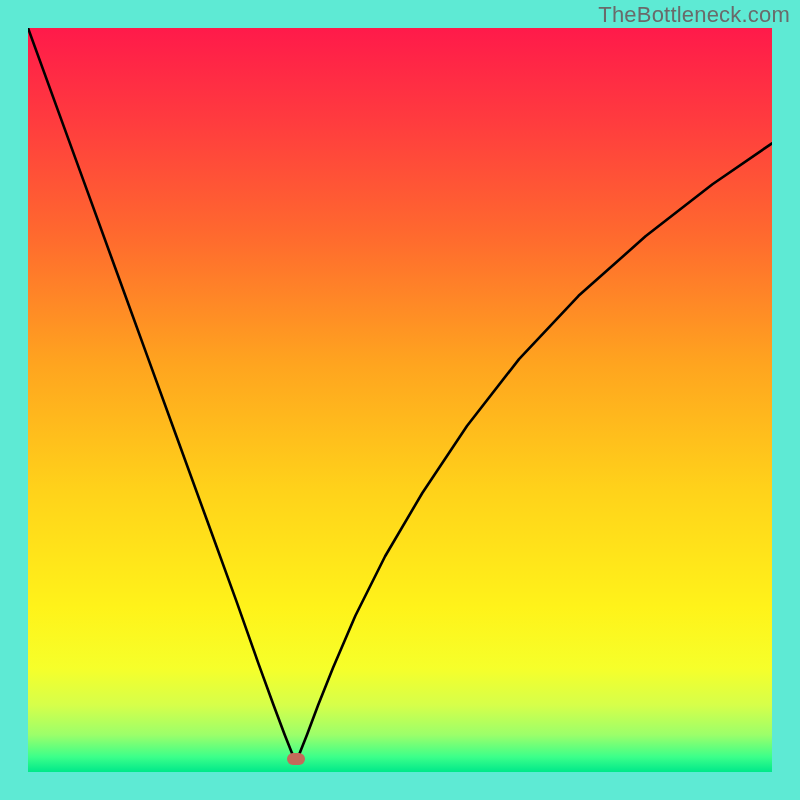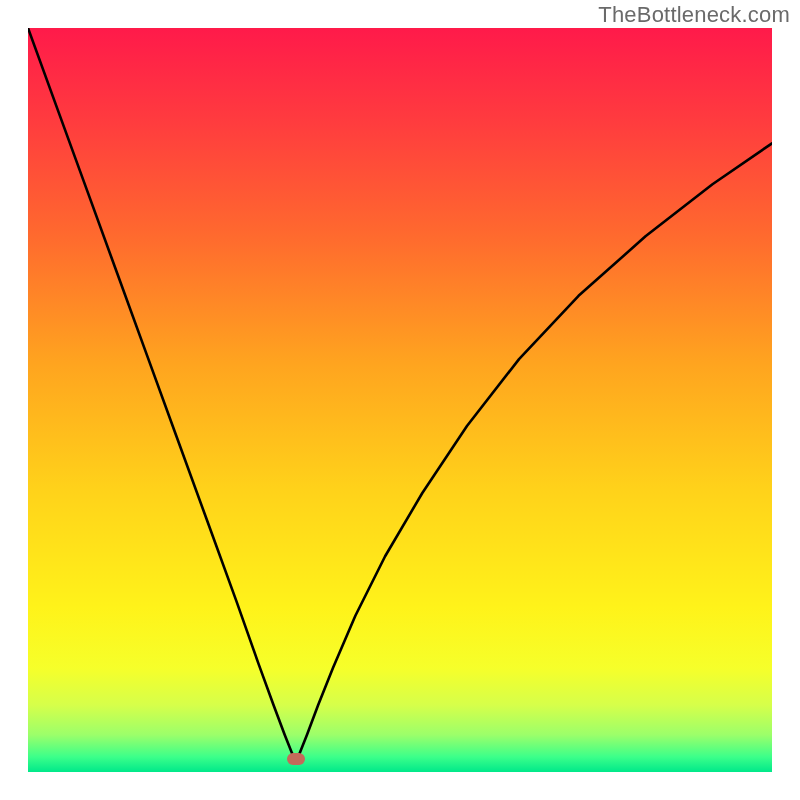--- a/index.html
+++ b/index.html
@@ -8,21 +8,21 @@
     width: 800px;
     height: 800px;
     background: #000;
     overflow: hidden;
     font-family: Arial, Helvetica, sans-serif;
   }
   .stage {
     position: relative;
     width: 800px;
     height: 800px;
-    background: #ffffff;
+    background: #5eead4;
   }
   .watermark {
     position: absolute;
     top: 2px;
     right: 10px;
     color: #6a6a6a;
     font-size: 22px;
     font-weight: 400;
     letter-spacing: 0.2px;
     z-index: 10;

